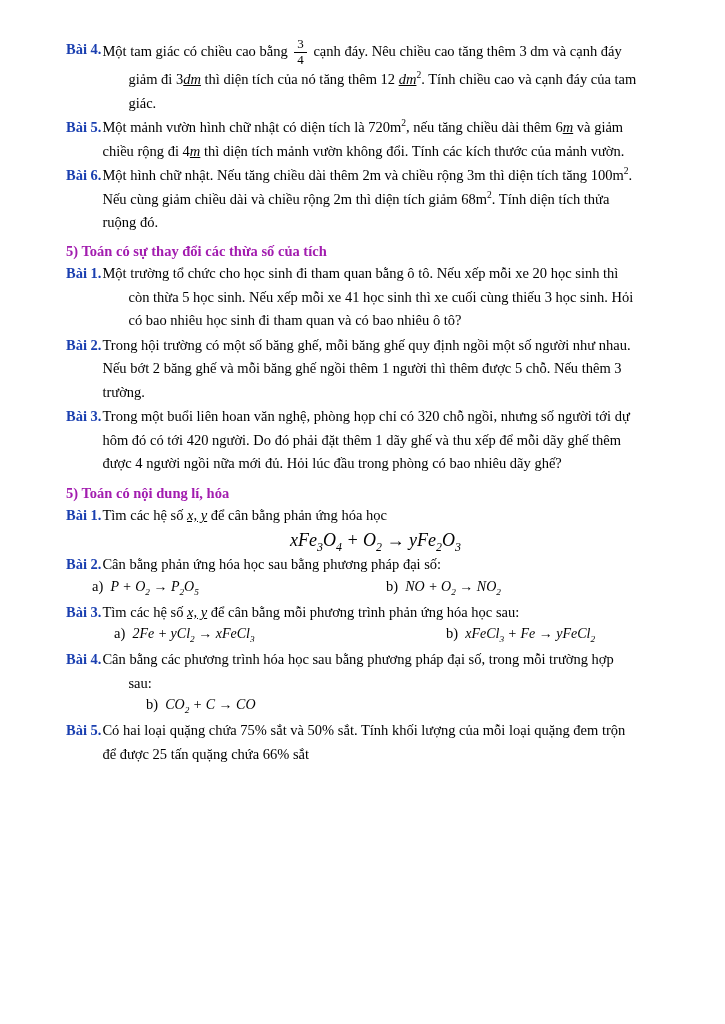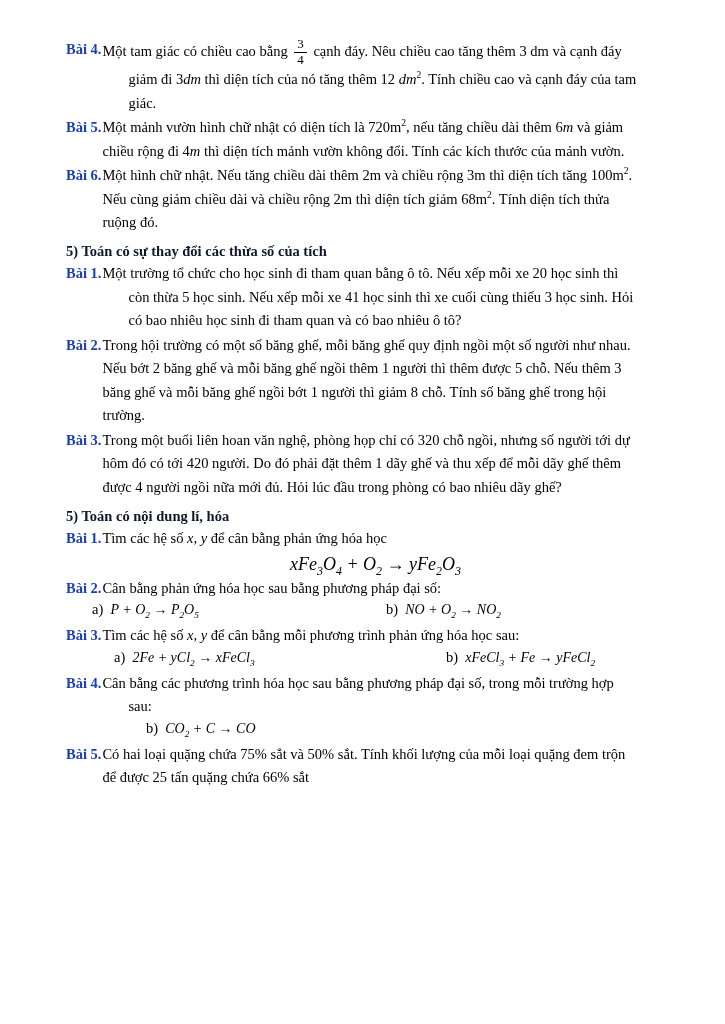--- a/index.html
+++ b/index.html
@@ -20,21 +20,21 @@
     height: 720px;
     padding: 38px 40px 0 66px;
     box-sizing: border-box;
   }
   .label {
     color: #1a3fb0;
     font-weight: bold;
     white-space: nowrap;
   }
   .heading {
-    color: #0f172a;
+    color: #a21caf;
     font-weight: bold;
     font-size: 14.5px;
     margin: 9px 0 2px 0;
   }
   .prob {
     display: flex;
     align-items: flex-start;
     margin: 0 0 1px 0;
     font-size: 14.5px;
     line-height: 1.62;
@@ -54,21 +54,21 @@
   sup {
     font-size: 0.66em;
     vertical-align: super;
     line-height: 0;
   }
   sub {
     font-size: 0.66em;
     vertical-align: sub;
     line-height: 0;
   }
-  .it { font-style: italic; }
+  .it { font-style: italic; text-decoration: underline; }
   .frac {
     display: inline-flex;
     flex-direction: column;
     vertical-align: middle;
     text-align: center;
     font-size: 13px;
     line-height: 1.12;
     margin: 0 3px;
     position: relative;
     top: -1px;
@@ -141,21 +141,20 @@
       <span class="ind blk">còn thừa 5 học sinh. Nếu xếp mỗi xe 41 học sinh thì xe cuối cùng thiếu 3 học sinh. Hỏi</span>
       <span class="ind blk">có bao nhiêu học sinh đi tham quan và có bao nhiêu ô tô?</span>
     </span>
   </div>
 
   <div class="prob">
     <span class="label">Bài 2.</span>
     <span class="body">
       <span>Trong hội trường có một số băng ghế, mỗi băng ghế quy định ngồi một số người như nhau.</span>
       <span class="ind">Nếu bớt 2 băng ghế và mỗi băng ghế ngồi thêm 1 người thì thêm được 5 chỗ. Nếu thêm 3</span>
-      <span class="ind">băng ghế và mỗi băng ghế ngồi bớt 1 người thì giảm 8 chỗ. Tính số băng ghế trong hội</span>
       <span class="ind">trường.</span>
     </span>
   </div>
 
   <div class="prob">
     <span class="label">Bài 3.</span>
     <span class="body">
       <span>Trong một buổi liên hoan văn nghệ, phòng họp chỉ có 320 chỗ ngồi, nhưng số người tới dự</span>
       <span class="ind">hôm đó có tới 420 người. Do đó phải đặt thêm 1 dãy ghế và thu xếp để mỗi dãy ghế thêm</span>
       <span class="ind">được 4 người ngồi nữa mới đủ. Hỏi lúc đầu trong phòng có bao nhiêu dãy ghế?</span>

